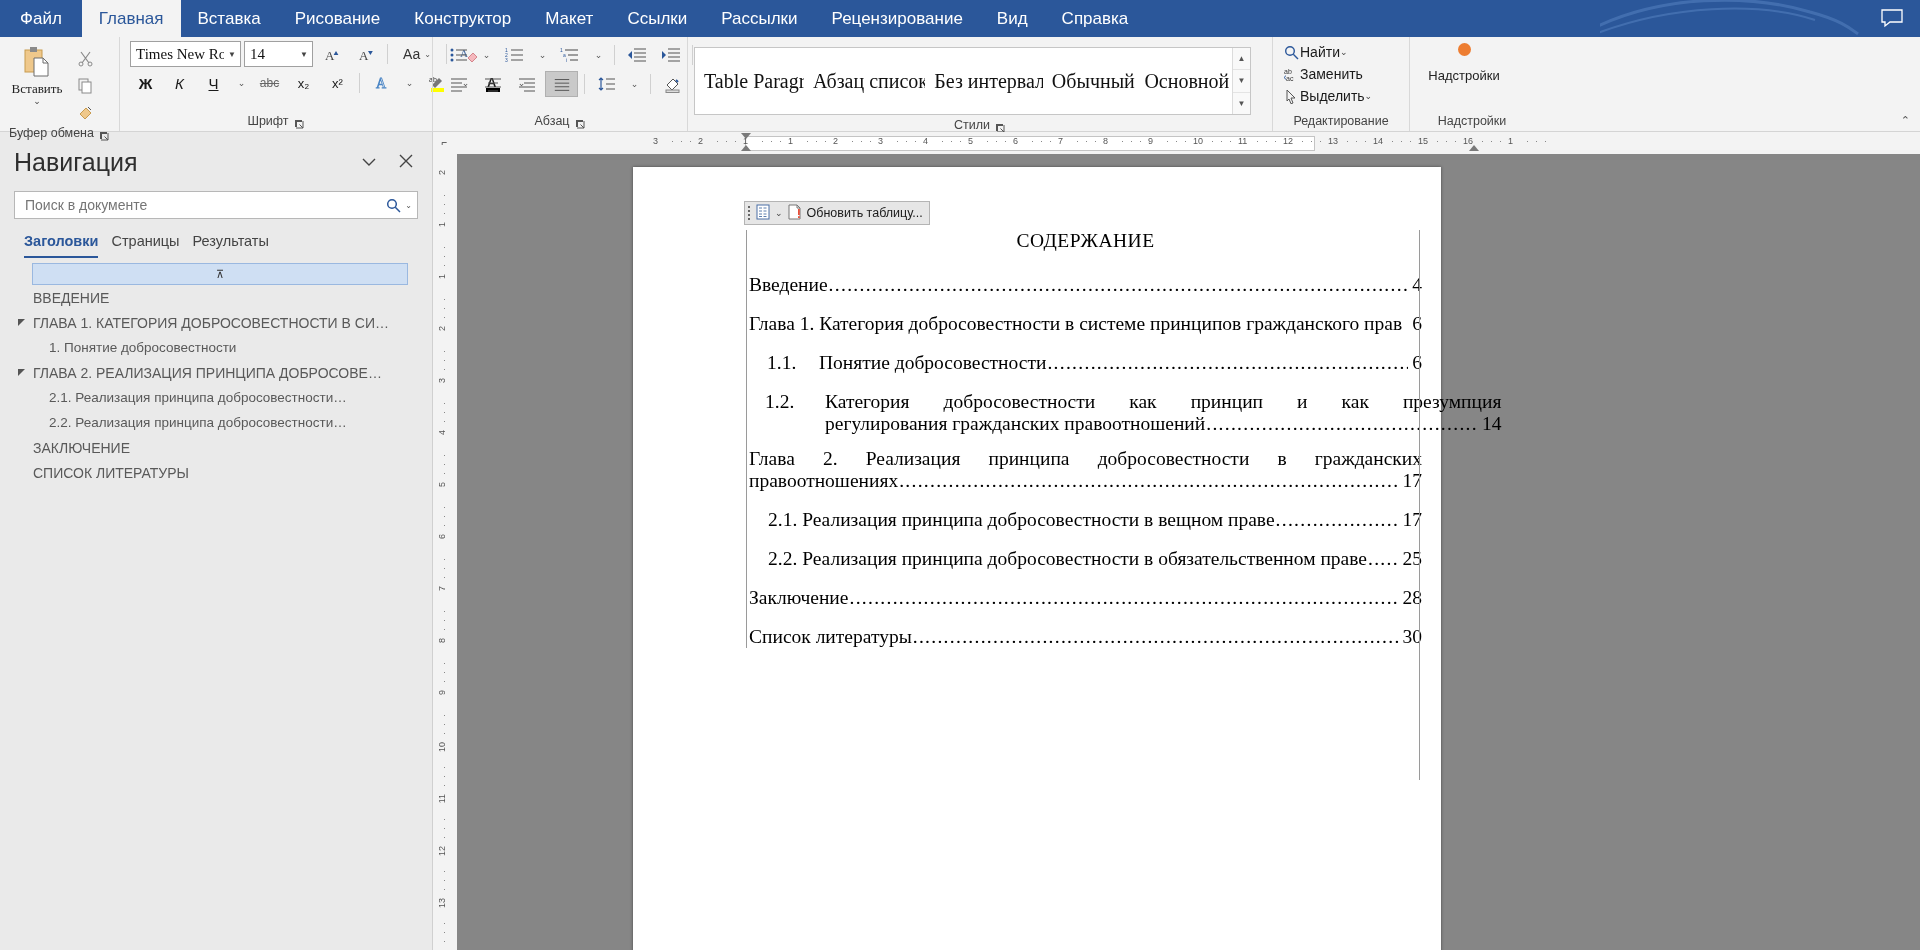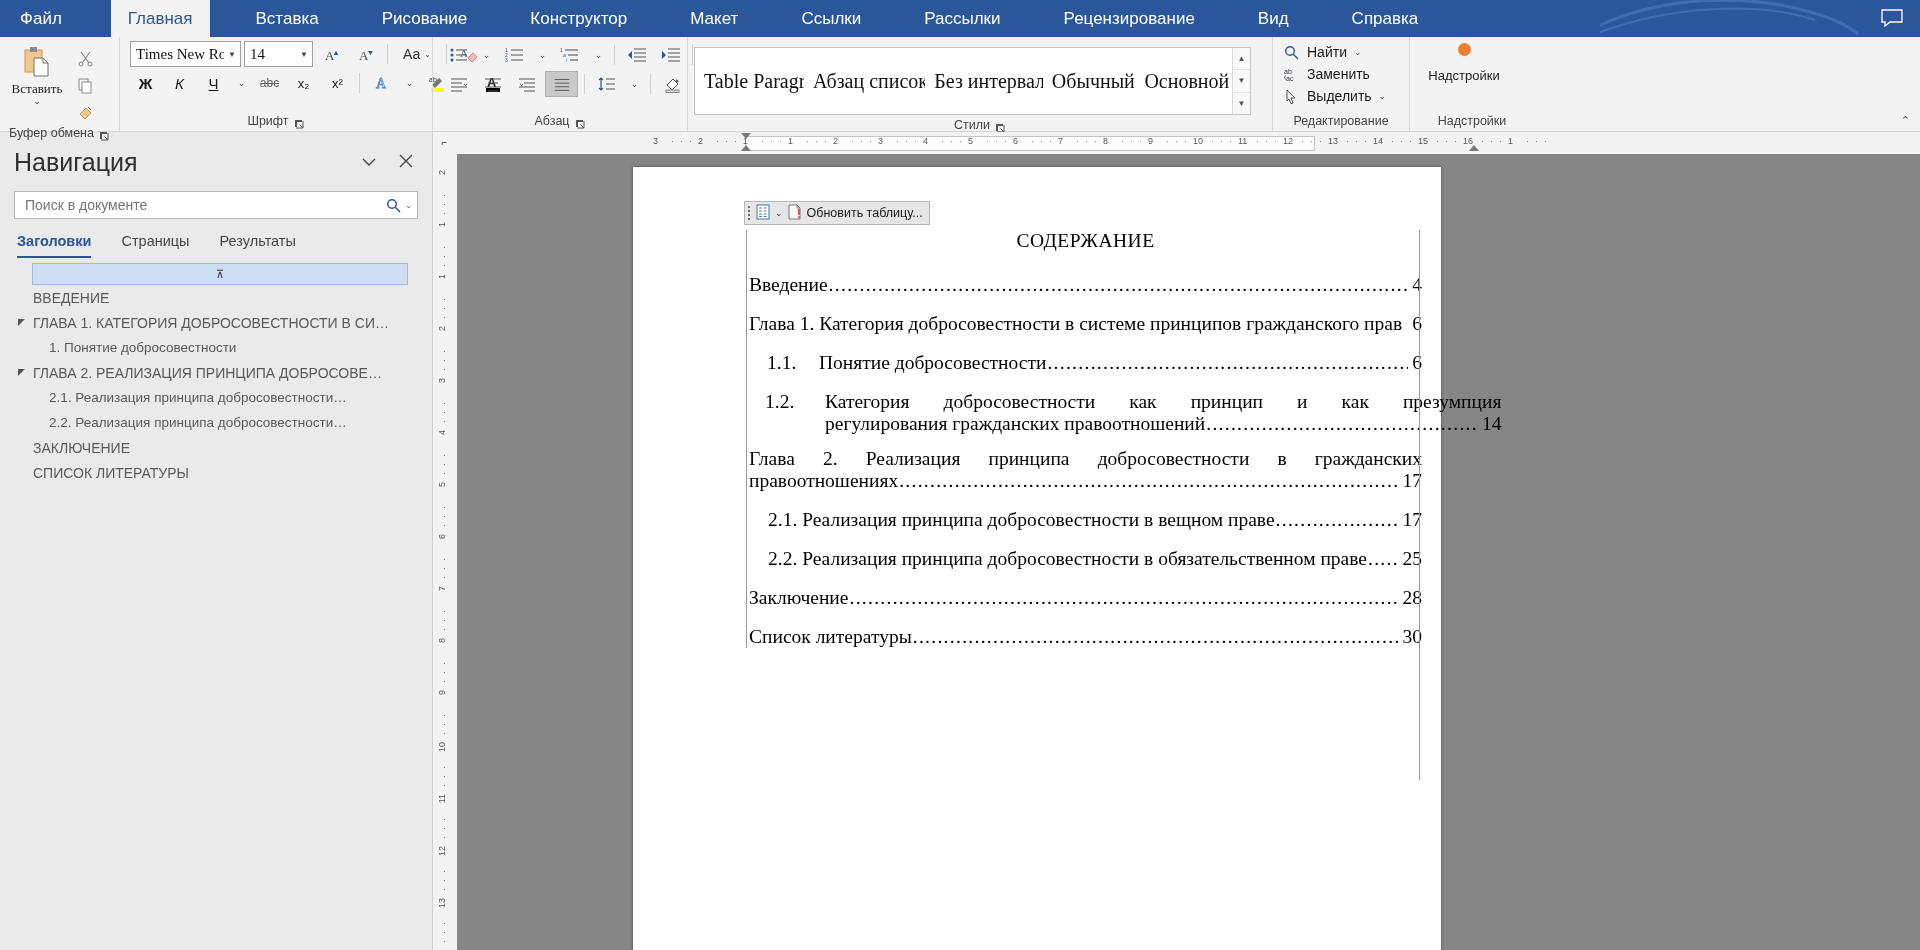--- a/index.html
+++ b/index.html
@@ -6,21 +6,20 @@
   body{
     width:1920px;height:950px;overflow:hidden;
     font-family:"Liberation Sans",sans-serif;
     background:#ffffff;
     -webkit-font-smoothing:antialiased;
   }
   
   .tabbar{
     height:37px;background:#2b579a;display:flex;align-items:stretch;
     position:relative;
-    gap:29px;
   }
   .tab{
     display:flex;align-items:center;padding:0 17px;color:#ffffff;
     font-size:17px;cursor:default;white-space:nowrap;
   }
   .tab.file{background:#2b579a;padding:0 20px;}
   .tab.active{background:#f3f3f3;color:#2b579a;}
   .tellme{display:flex;align-items:center;color:#fff;font-size:17px;margin-left:24px;gap:10px;}
   .bulb{width:16px;height:20px;position:relative;display:inline-block;}
   .bulb svg{display:block;}
@@ -83,21 +82,21 @@
     padding:0 9px;white-space:nowrap;overflow:hidden;max-width:118px;
     text-overflow:clip;
   }
   .gscroll{
     position:absolute;right:0;top:0;width:17px;height:100%;
     display:flex;flex-direction:column;border-left:1px solid #dcdcdc;background:#f9f9f9;
   }
   .gscroll div{flex:1;display:flex;align-items:center;justify-content:center;font-size:8px;color:#555;border-bottom:1px solid #e4e4e4;}
   
   .editgrp .body{flex-direction:column;gap:3px;padding-top:7px;}
-  .erow{display:flex;align-items:center;gap:7px;font-size:14px;color:#1a1a1a;padding-left:4px;}
+  .erow{display:flex;align-items:center;font-size:14px;color:#1a1a1a;padding-left:4px;}
   .erow .ic{width:17px;display:flex;justify-content:center;}
   .erow .cv{font-size:9px;color:#444;}
   
   .addins{width:96px;display:flex;flex-direction:column;align-items:center;justify-content:center;}
   .addins .dot{width:13px;height:13px;border-radius:50%;background:#ed7d31;margin-bottom:12px;}
   .addins .lbl{font-size:13px;color:#222;}
   .collapse{position:absolute;right:10px;bottom:4px;font-size:11px;color:#555;}
 
   
   .main{display:flex;height:819px;}
@@ -113,21 +112,21 @@
   .searchbox{
     flex:1;height:26px;border:1px solid #b7b7b7;background:#fff;display:flex;
     align-items:center;padding:0 2px 0 8px;
   }
   .searchbox input{
     border:0;outline:0;flex:1;font-size:14px;color:#ec4899;
     font-family:"Liberation Sans",sans-serif;background:transparent;
   }
   .searchbox .sicon{color:#2b579a;display:flex;align-items:center;}
   .searchbox .sar{font-size:8px;color:#555;margin:0 3px 0 4px;}
-  .navtabs{display:flex;gap:30px;padding:14px 14px 0 17px;}
+  .navtabs{display:flex;gap:13px;padding:14px 14px 0 24px;}
   .ntab{font-size:14.5px;color:#444;padding-bottom:7px;}
   .ntab.active{color:#2b579a;font-weight:bold;border-bottom:2.5px solid #2b579a;}
   .navlist{padding-top:5px;overflow:hidden;}
   .hrow{display:flex;align-items:center;height:25px;font-size:14px;color:#595959;white-space:nowrap;}
   .hrow .tw{width:24px;display:flex;align-items:center;justify-content:center;}
   .hrow.selected{background:#cfdff3;border:1px solid #9ab8e0;margin:0 24px 0 32px;height:20px;justify-content:center;}
   .hrow.lvl1{padding-left:9px;}
   .hrow.lvl2{padding-left:49px;font-size:13.5px;}
   .hrow .txt{overflow:hidden;text-overflow:ellipsis;}
   

